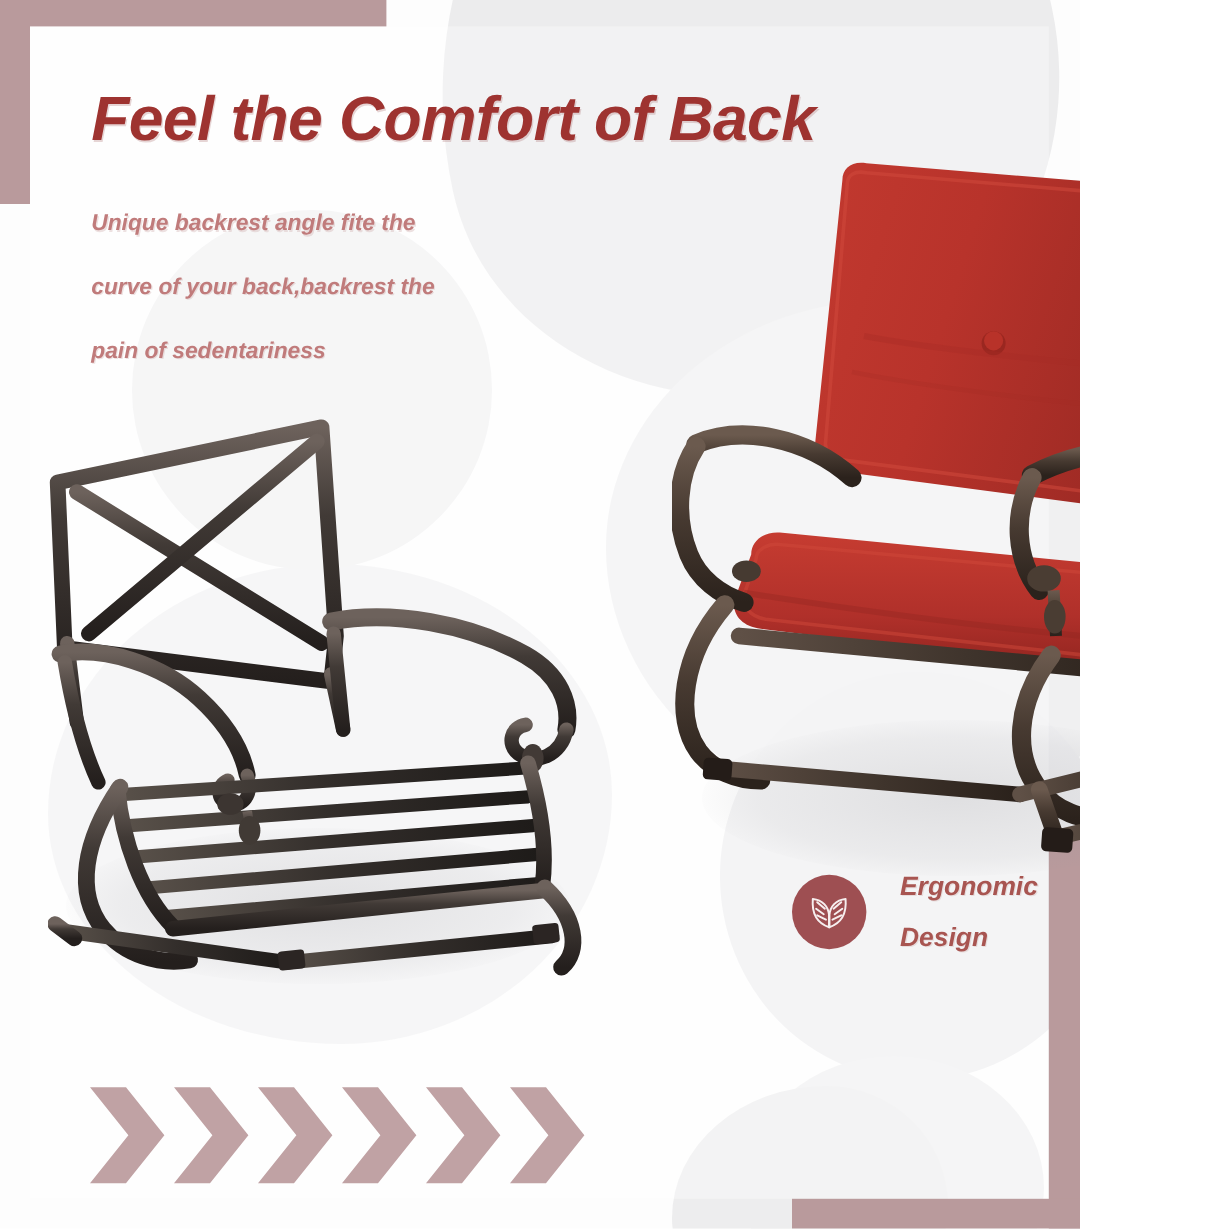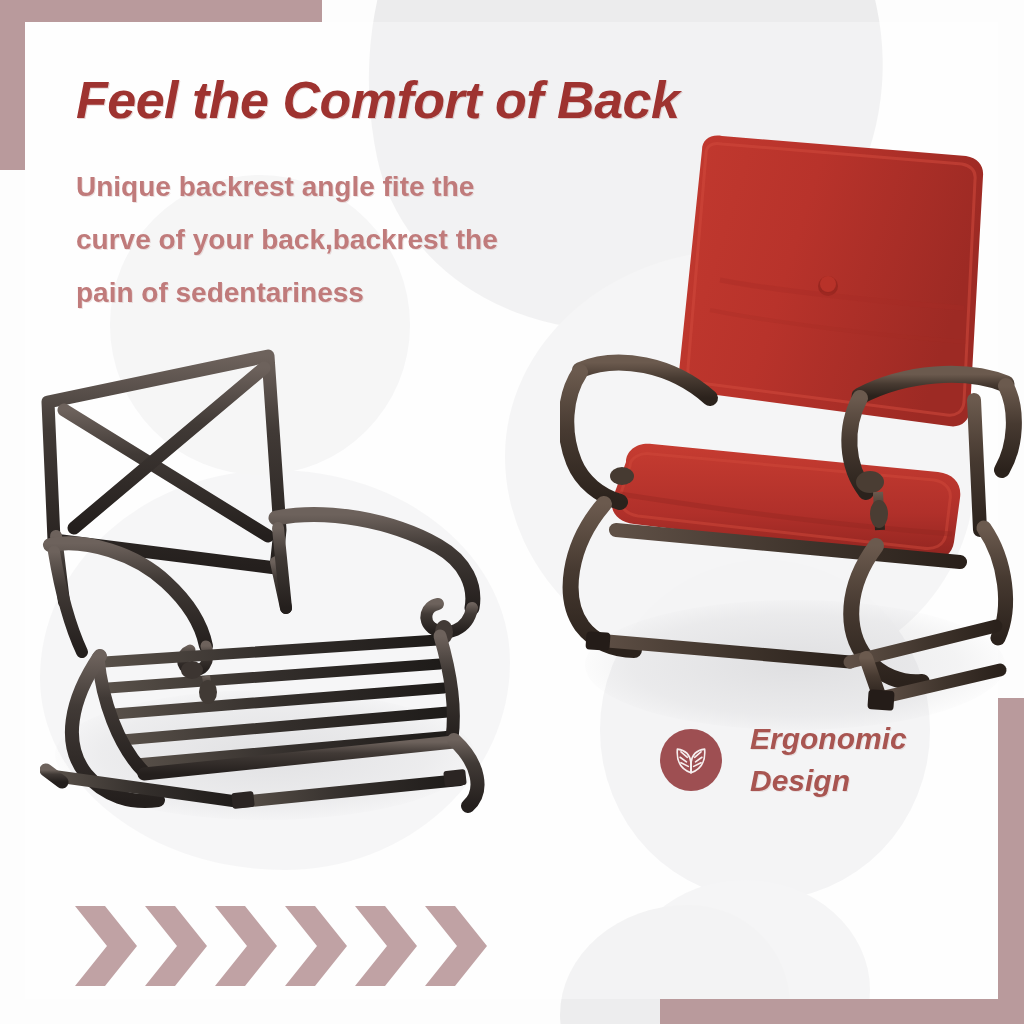--- a/index.html
+++ b/index.html
@@ -3,21 +3,21 @@
 <meta charset="utf-8">
 <style>
   * { margin:0; padding:0; box-sizing:border-box; }
   html, body {
     width:1024px; height:1024px; overflow:hidden;
     font-family:"Liberation Sans", sans-serif;
     background:#ffffff;
   }
 
   #stage {
-    position:relative; width:1024px; height:1024px;
+    position:relative; width:900px; height:1024px;
     background:#fdfdfd;
     overflow:hidden;
   }
 
   
   .bg-layer { position:absolute; inset:0; overflow:hidden; pointer-events:none; }
 
   .blob-a {
     position:absolute; left:360px; top:-230px;
     width:520px; height:560px;
@@ -89,41 +89,41 @@
   .title {
     position:absolute; left:76px; top:70px;
     font-size:52px; font-weight:bold; font-style:italic;
     color:#9e3330; letter-spacing:-0.5px;
     text-shadow:1px 1px 0 rgba(160,90,90,0.25);
     white-space:nowrap;
   }
   .subtitle {
     position:absolute; left:76px; top:160px;
     width:520px;
-    font-size:28px; font-weight:bold; 
+    font-size:19px; font-weight:bold; font-style:italic;
     color:#c07b7b; line-height:53px;
     text-shadow:1px 1px 0 rgba(200,160,160,0.3);
   }
   .subtitle span { display:block; }
 
   
   .chevrons { position:absolute; left:75px; top:900px; width:430px; height:92px; }
 
   
   .features { position:absolute; left:660px; top:718px; width:330px; }
   .feature { display:flex; align-items:center; margin-bottom:46px; }
   .feature-icon {
     width:62px; height:62px; border-radius:50%;
     background:#9e4f52; flex:0 0 62px;
     display:flex; align-items:center; justify-content:center;
     overflow:hidden;
   }
   .feature-label {
     margin-left:28px;
-    font-size:30px; font-weight:bold; font-style:italic;
+    font-size:22px; font-weight:bold; font-style:italic;
     color:#a85551; line-height:42px; white-space:pre-line;
     text-shadow:1px 1px 0 rgba(190,150,150,0.25);
   }
 
   
   .product { position:absolute; }
   #chair-black { left:40px; top:340px; width:470px; height:480px; }
   #chair-red   { left:560px; top:110px; width:470px; height:620px; }
 
   .shadow-ellipse {

